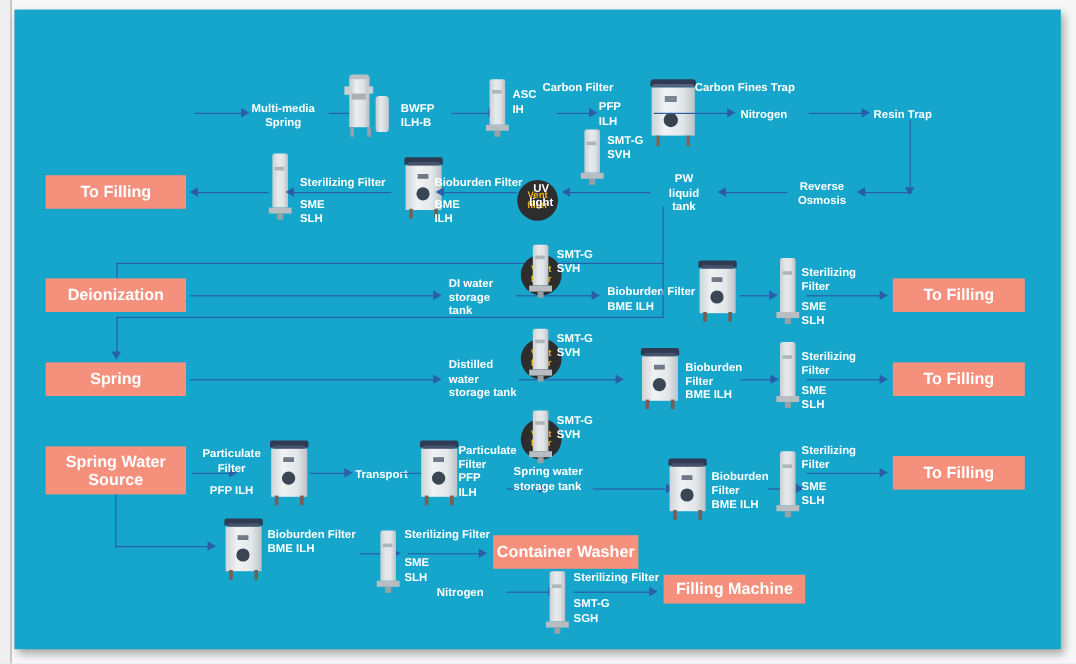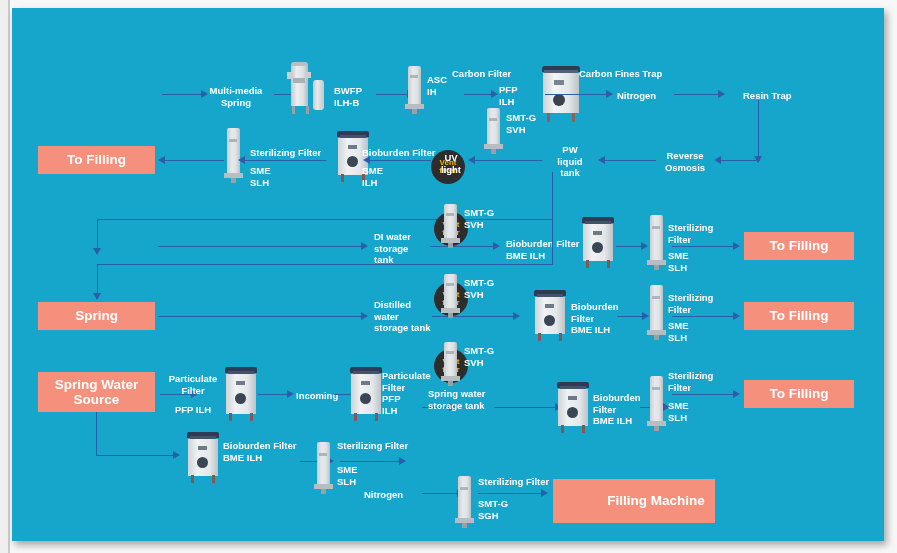--- a/index.html
+++ b/index.html
@@ -160,21 +160,21 @@
       <div class="lbl" style="left:567px;top:16px;width:110px;">Carbon Fines Trap</div>
 
       <div class="hline" style="left:533px;top:42px;width:62px;"></div>
       <div class="arrowR" style="left:594px;top:38px;"></div>
 
       <div class="lbl" style="left:605px;top:38px;width:56px;">Nitrogen</div>
 
       <div class="hline" style="left:662px;top:42px;width:45px;"></div>
       <div class="arrowR" style="left:706px;top:38px;"></div>
 
-      <div class="lbl" style="left:716px;top:38px;width:62px;margin-left:15px;">Resin Trap</div>
+      <div class="lbl" style="left:716px;top:38px;width:62px;">Resin Trap</div>
 
       <div class="vline" style="left:746px;top:48px;height:58px;"></div>
       <div class="arrowD" style="left:742px;top:104px;"></div>
 
       <div class="box" style="left:26px;top:94px;width:117px;height:28px;">To Filling</div>
 
       <div class="arrowL" style="left:146px;top:104px;"></div>
       <div class="hline" style="left:152px;top:108px;width:60px;"></div>
 
       <div class="cart eq" style="left:211px;top:76px;width:21px;height:56px;">
@@ -225,20 +225,21 @@
 Osmosis</div>
 
       <div class="hline" style="left:708px;top:108px;width:40px;"></div>
       <div class="arrowL" style="left:702px;top:104px;"></div>
 
       <div class="vline" style="left:540px;top:120px;height:48px;"></div>
       <div class="hline" style="left:85px;top:167px;width:456px;"></div>
       <div class="vline" style="left:85px;top:167px;height:32px;"></div>
       <div class="arrowD" style="left:81px;top:196px;"></div>
 
+      <div class="box" style="left:26px;top:180px;width:117px;height:28px;">Deionization</div>
 
       <div class="hline" style="left:146px;top:194px;width:204px;"></div>
       <div class="arrowR" style="left:349px;top:190px;"></div>
 
       <div class="lbl" style="left:362px;top:179px;width:58px;white-space:pre-line;">DI water
 storage
 tank</div>
 
       <div class="vent" style="left:422px;top:160px;">
         <span style="white-space:pre-line;">Vent
@@ -371,21 +372,21 @@
         <div class="bdy" style="height:40px;"></div>
         <div class="slot" style="left:11px;top:14px;"></div>
         <div class="port" style="left:10px;top:26px;"></div>
         <div class="leg" style="left:4px;top:46px;"></div>
         <div class="leg" style="left:25px;top:46px;"></div>
       </div>
 
       <div class="hline" style="left:246px;top:342px;width:30px;"></div>
       <div class="arrowR" style="left:275px;top:338px;"></div>
 
-      <div class="lbl" style="left:284px;top:338px;width:60px;">Incoming</div>
+      <div class="lbl" style="left:284px;top:338px;width:60px;">Transport</div>
 
       <div class="hline" style="left:322px;top:342px;width:32px;"></div>
       <div class="arrowR" style="left:353px;top:338px;"></div>
 
       <div class="hous eq" style="left:338px;top:315px;width:32px;height:55px;">
         <div class="cap"></div>
           <div class="cap2"></div>
         <div class="bdy" style="height:40px;"></div>
         <div class="slot" style="left:11px;top:14px;"></div>
         <div class="port" style="left:10px;top:26px;"></div>
@@ -482,37 +483,38 @@
         <div class="stem" style="top:47px;"></div>
       </div>
 
       <div class="lbl" style="left:325px;top:388px;width:90px;">Sterilizing Filter</div>
       <div class="lbl" style="left:325px;top:412px;width:40px;white-space:pre-line;">SME
 SLH</div>
 
       <div class="hline" style="left:328px;top:409px;width:60px;"></div>
       <div class="arrowR" style="left:387px;top:405px;"></div>
 
+      <div class="box" style="left:399px;top:394px;width:121px;height:28px;">Container Washer</div>
 
       <div class="lbl" style="left:352px;top:437px;width:60px;">Nitrogen</div>
 
       <div class="hline" style="left:410px;top:441px;width:36px;"></div>
       <div class="arrowR" style="left:445px;top:437px;"></div>
 
       <div class="cart eq" style="left:442px;top:424px;width:21px;height:52px;">
         <div class="body" style="height:42px;"></div>
         <div class="band" style="top:11px;"></div>
         <div class="foot" style="top:42px;"></div>
         <div class="stem" style="top:47px;"></div>
       </div>
 
       <div class="lbl" style="left:466px;top:424px;width:90px;">Sterilizing Filter</div>
       <div class="lbl" style="left:466px;top:446px;width:44px;white-space:pre-line;">SMT-G
 SGH</div>
 
       <div class="hline" style="left:466px;top:441px;width:64px;"></div>
       <div class="arrowR" style="left:529px;top:437px;"></div>
 
-      <div class="box" style="left:541px;top:427px;width:118px;height:44px;padding-left:44px;">Filling Machine</div>
+      <div class="box" style="left:541px;top:427px;width:118px;height:24px;">Filling Machine</div>
 
     </div>
   </div>
 </div>
 
 </body></html>

